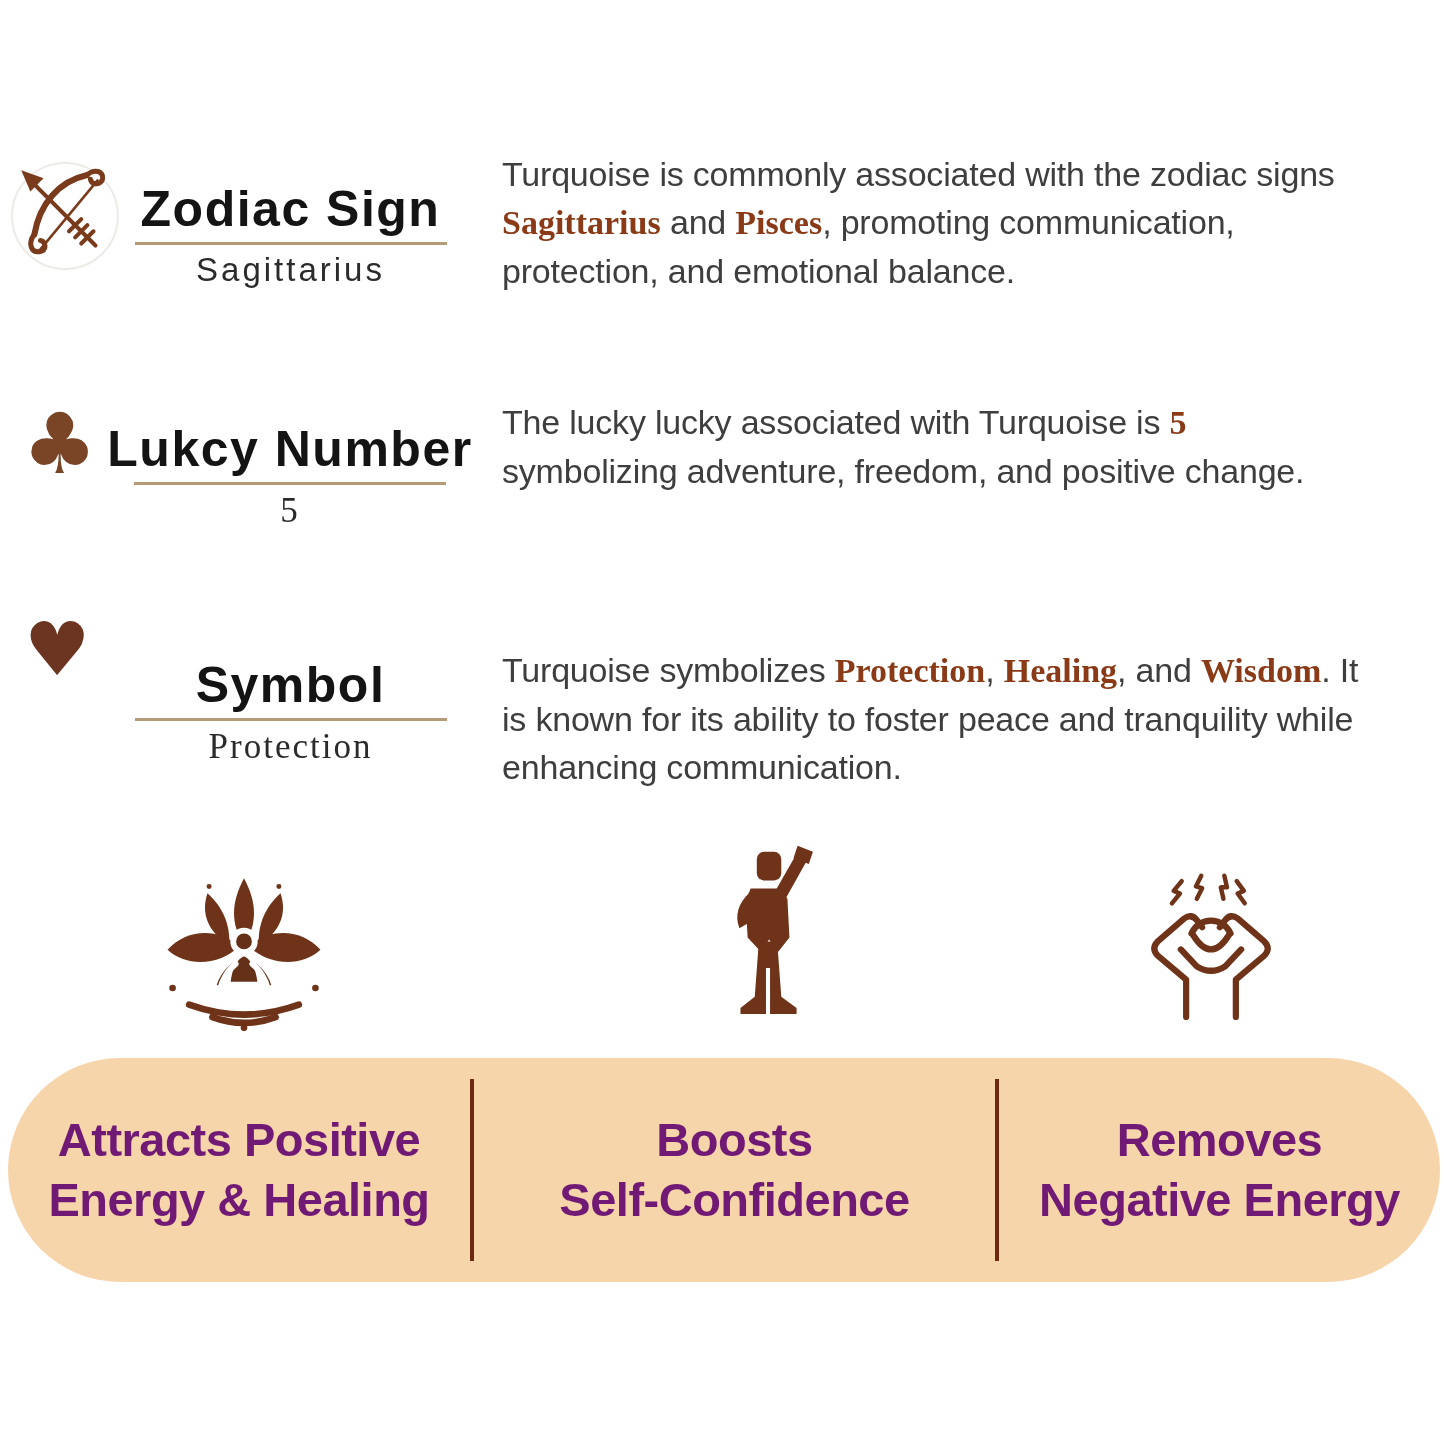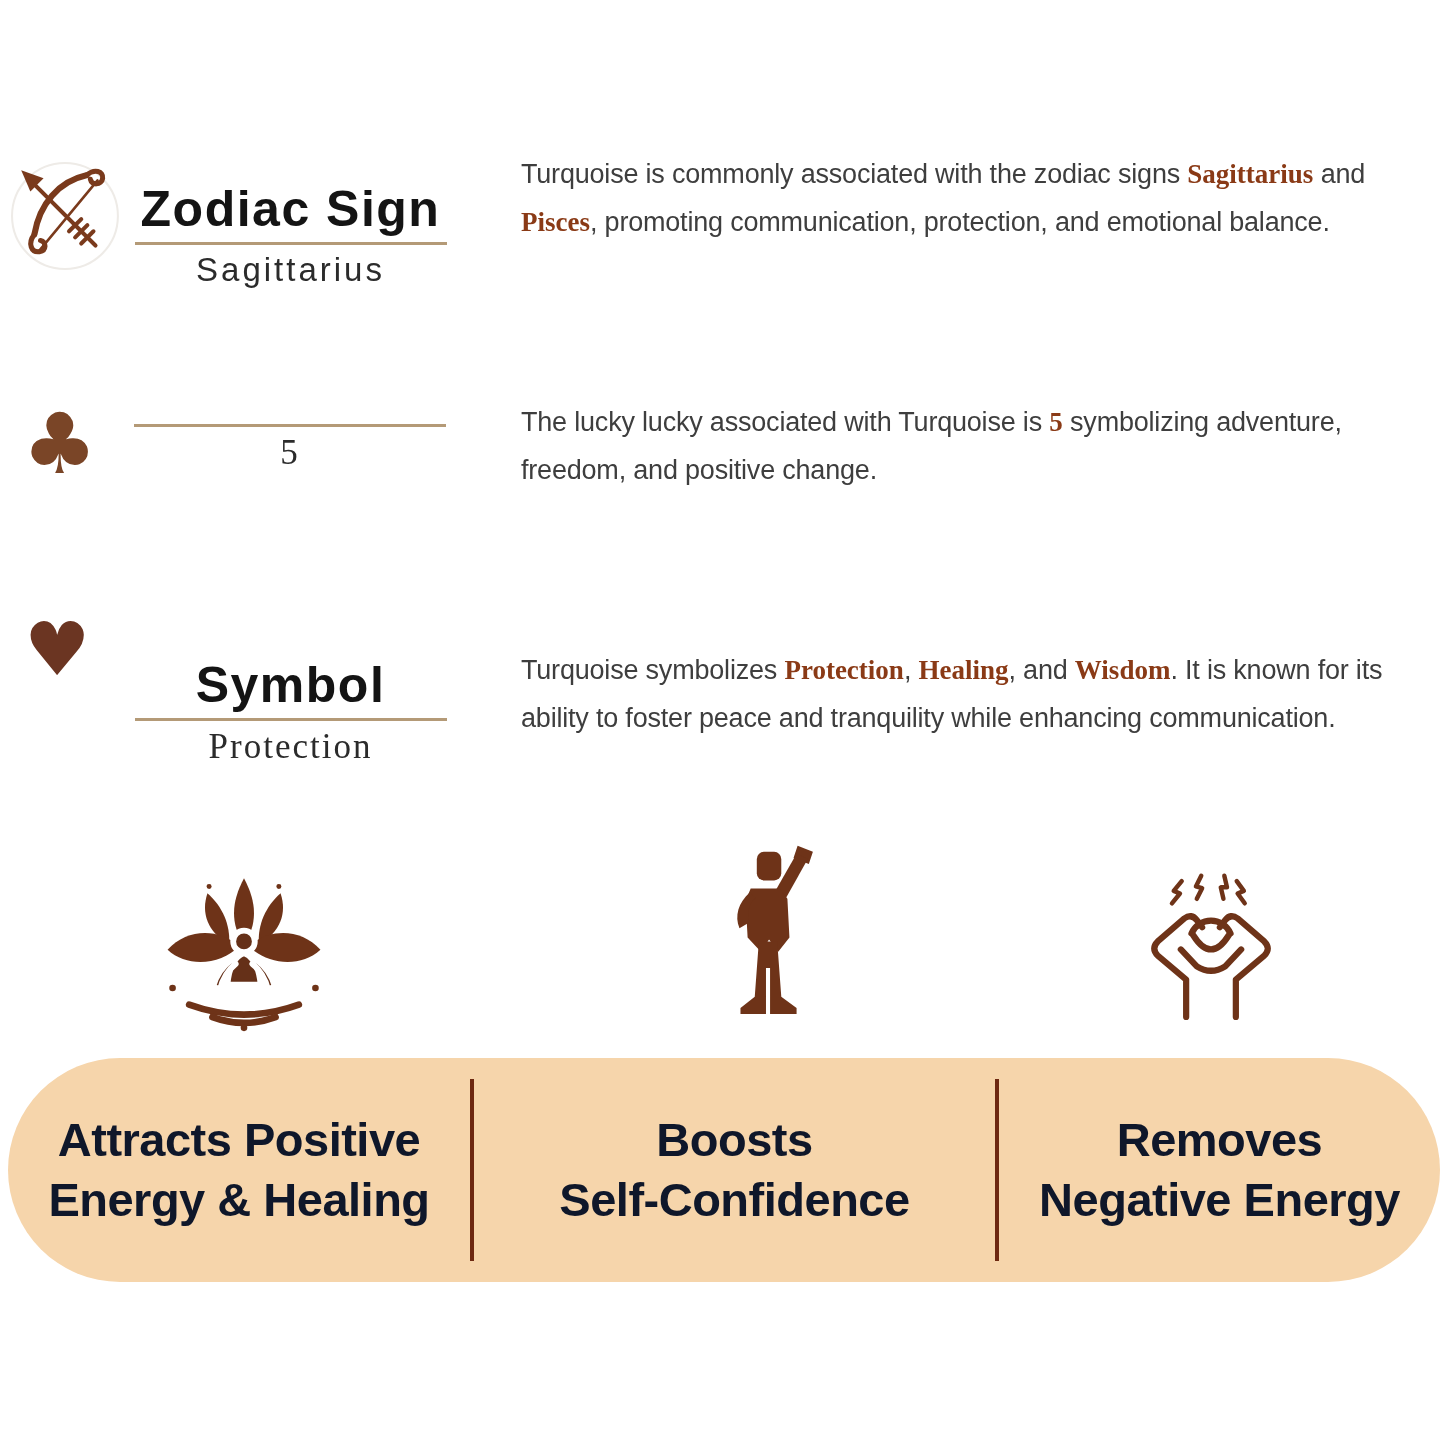--- a/index.html
+++ b/index.html
@@ -20,33 +20,33 @@
   .value-sans{font-size:33px;letter-spacing:3px;}
   .value-serif{font-family:"Liberation Serif",serif;font-size:35px;letter-spacing:2px;}
   
   .iconwrap{position:absolute;}
   .glyph-icon{display:block;line-height:1;font-family:"DejaVu Sans",sans-serif;}
   .clover{font-size:84px;color:#7a4527;}
   .heart{font-size:74px;color:#6b3522;}
   
   .para{
     position:absolute;left:502px;width:866px;
-    font-size:27px;line-height:48px;color:#3e3e3e;letter-spacing:-0.2px;margin-left:19px;
+    font-size:34px;line-height:48px;color:#3e3e3e;letter-spacing:-0.2px;
   }
   .para .hl{
     font-family:"Liberation Serif",serif;font-weight:bold;color:#8a3a16;letter-spacing:0;
   }
   
   .banner{
     position:absolute;left:8px;top:1058px;width:1432px;height:224px;
     background:#f6d5ab;border-radius:112px;display:flex;align-items:center;
   }
   .banner-cell{
     display:flex;flex-direction:column;justify-content:center;text-align:center;
-    font-weight:bold;font-size:47px;line-height:60px;color:#0f172a;letter-spacing:-0.5px;
+    font-weight:bold;font-size:47px;line-height:60px;color:#701a75;letter-spacing:-0.5px;
     height:100%;
   }
   .cell-1{width:462px;}
   .cell-2{width:521px;justify-content:center;}
   .cell-3{flex:1;}
   .vdiv{width:4px;height:182px;background:#6e2911;align-self:center;}
   
   .svgwrap{position:absolute;}
   .svgwrap svg{display:block;width:100%;height:100%;}
 </style>
@@ -72,20 +72,21 @@
   <div class="section" style="left:118px;top:180px;width:345px;">
     <div class="sec-title">Zodiac Sign</div>
     <div class="sec-underline"></div>
     <div class="sec-value value-sans">Sagittarius</div>
   </div>
 
   <div class="iconwrap" style="left:22px;top:402px;">
     <span class="glyph-icon clover">♣</span>
   </div>
   <div class="section" style="left:100px;top:420px;width:380px;">
+    <div class="sec-title">Lukcy Number</div>
     <div class="sec-underline"></div>
     <div class="sec-value value-serif">5</div>
   </div>
 
   <div class="iconwrap" style="left:24px;top:612px;">
     <span class="glyph-icon heart">♥</span>
   </div>
   <div class="section" style="left:118px;top:656px;width:345px;">
     <div class="sec-title">Symbol</div>
     <div class="sec-underline"></div>

